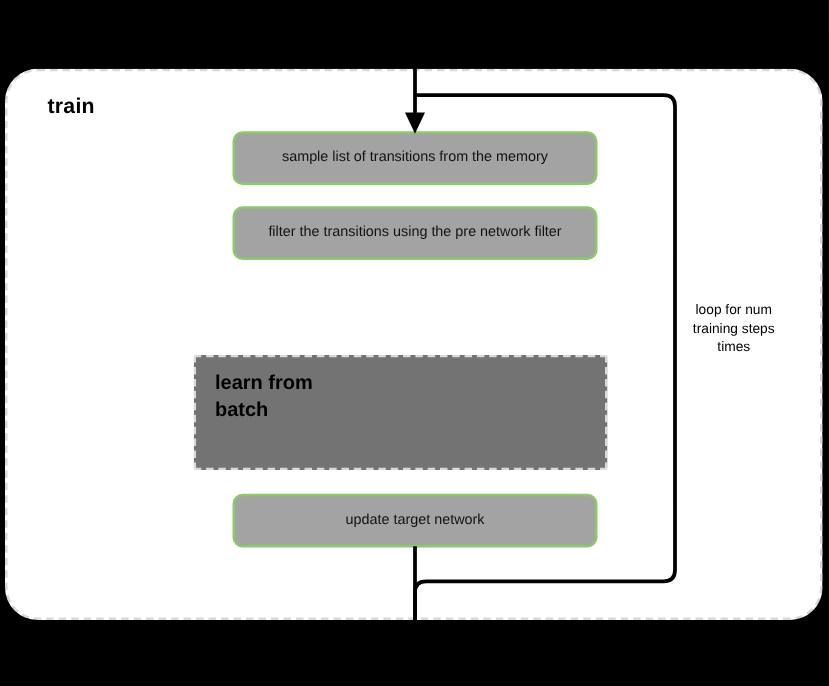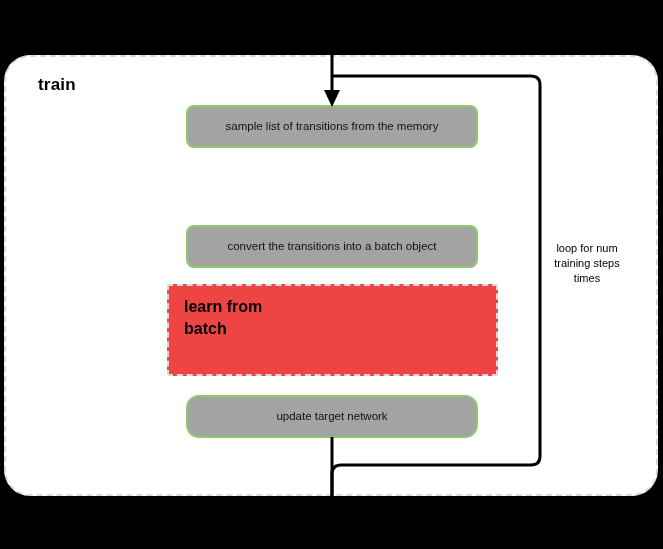--- a/index.html
+++ b/index.html
@@ -53,30 +53,30 @@
   }
   .step-label {
     font-size: 11.5px;
     color: #111111;
     text-align: center;
     line-height: 1.2;
   }
   #step-sample   { top: 77px; }
   #step-filter   { top: 137px; }
   #step-convert  { top: 197px; }
-  #step-update   { top: 367px; border-radius: 13px; }
+  #step-update   { top: 367px; }
 
   
   #learn-group {
     position: absolute;
-    left: 167px;
+    left: 155px;
     top: 256px;
     width: 331px;
     height: 92px;
-    background: #ef4444;
+    background: #737373;
     border: 2px dashed #d9d9d9;
     border-radius: 2px;
     box-sizing: border-box;
   }
   #learn-title {
     position: absolute;
     left: 15px;
     top: 10px;
     font-size: 16px;
     font-weight: bold;
@@ -112,24 +112,24 @@
 <div id="canvas">
 
   <div id="train-group"></div>
 
   <div id="group-title">train</div>
 
   <div class="step-box" id="step-sample">
     <span class="step-label">sample list of transitions from the memory</span>
   </div>
 
+  <div class="step-box" id="step-filter">
+    <span class="step-label">filter the transitions using the pre network filter</span>
+  </div>
 
-  <div class="step-box" id="step-convert">
-    <span class="step-label">convert the transitions into a batch object</span>
-  </div>
 
   <div id="learn-group">
     <div id="learn-title">learn from batch</div>
   </div>
 
   <div class="step-box" id="step-update">
     <span class="step-label">update target network</span>
   </div>
 
   <div id="loop-label">loop for num training steps times</div>

